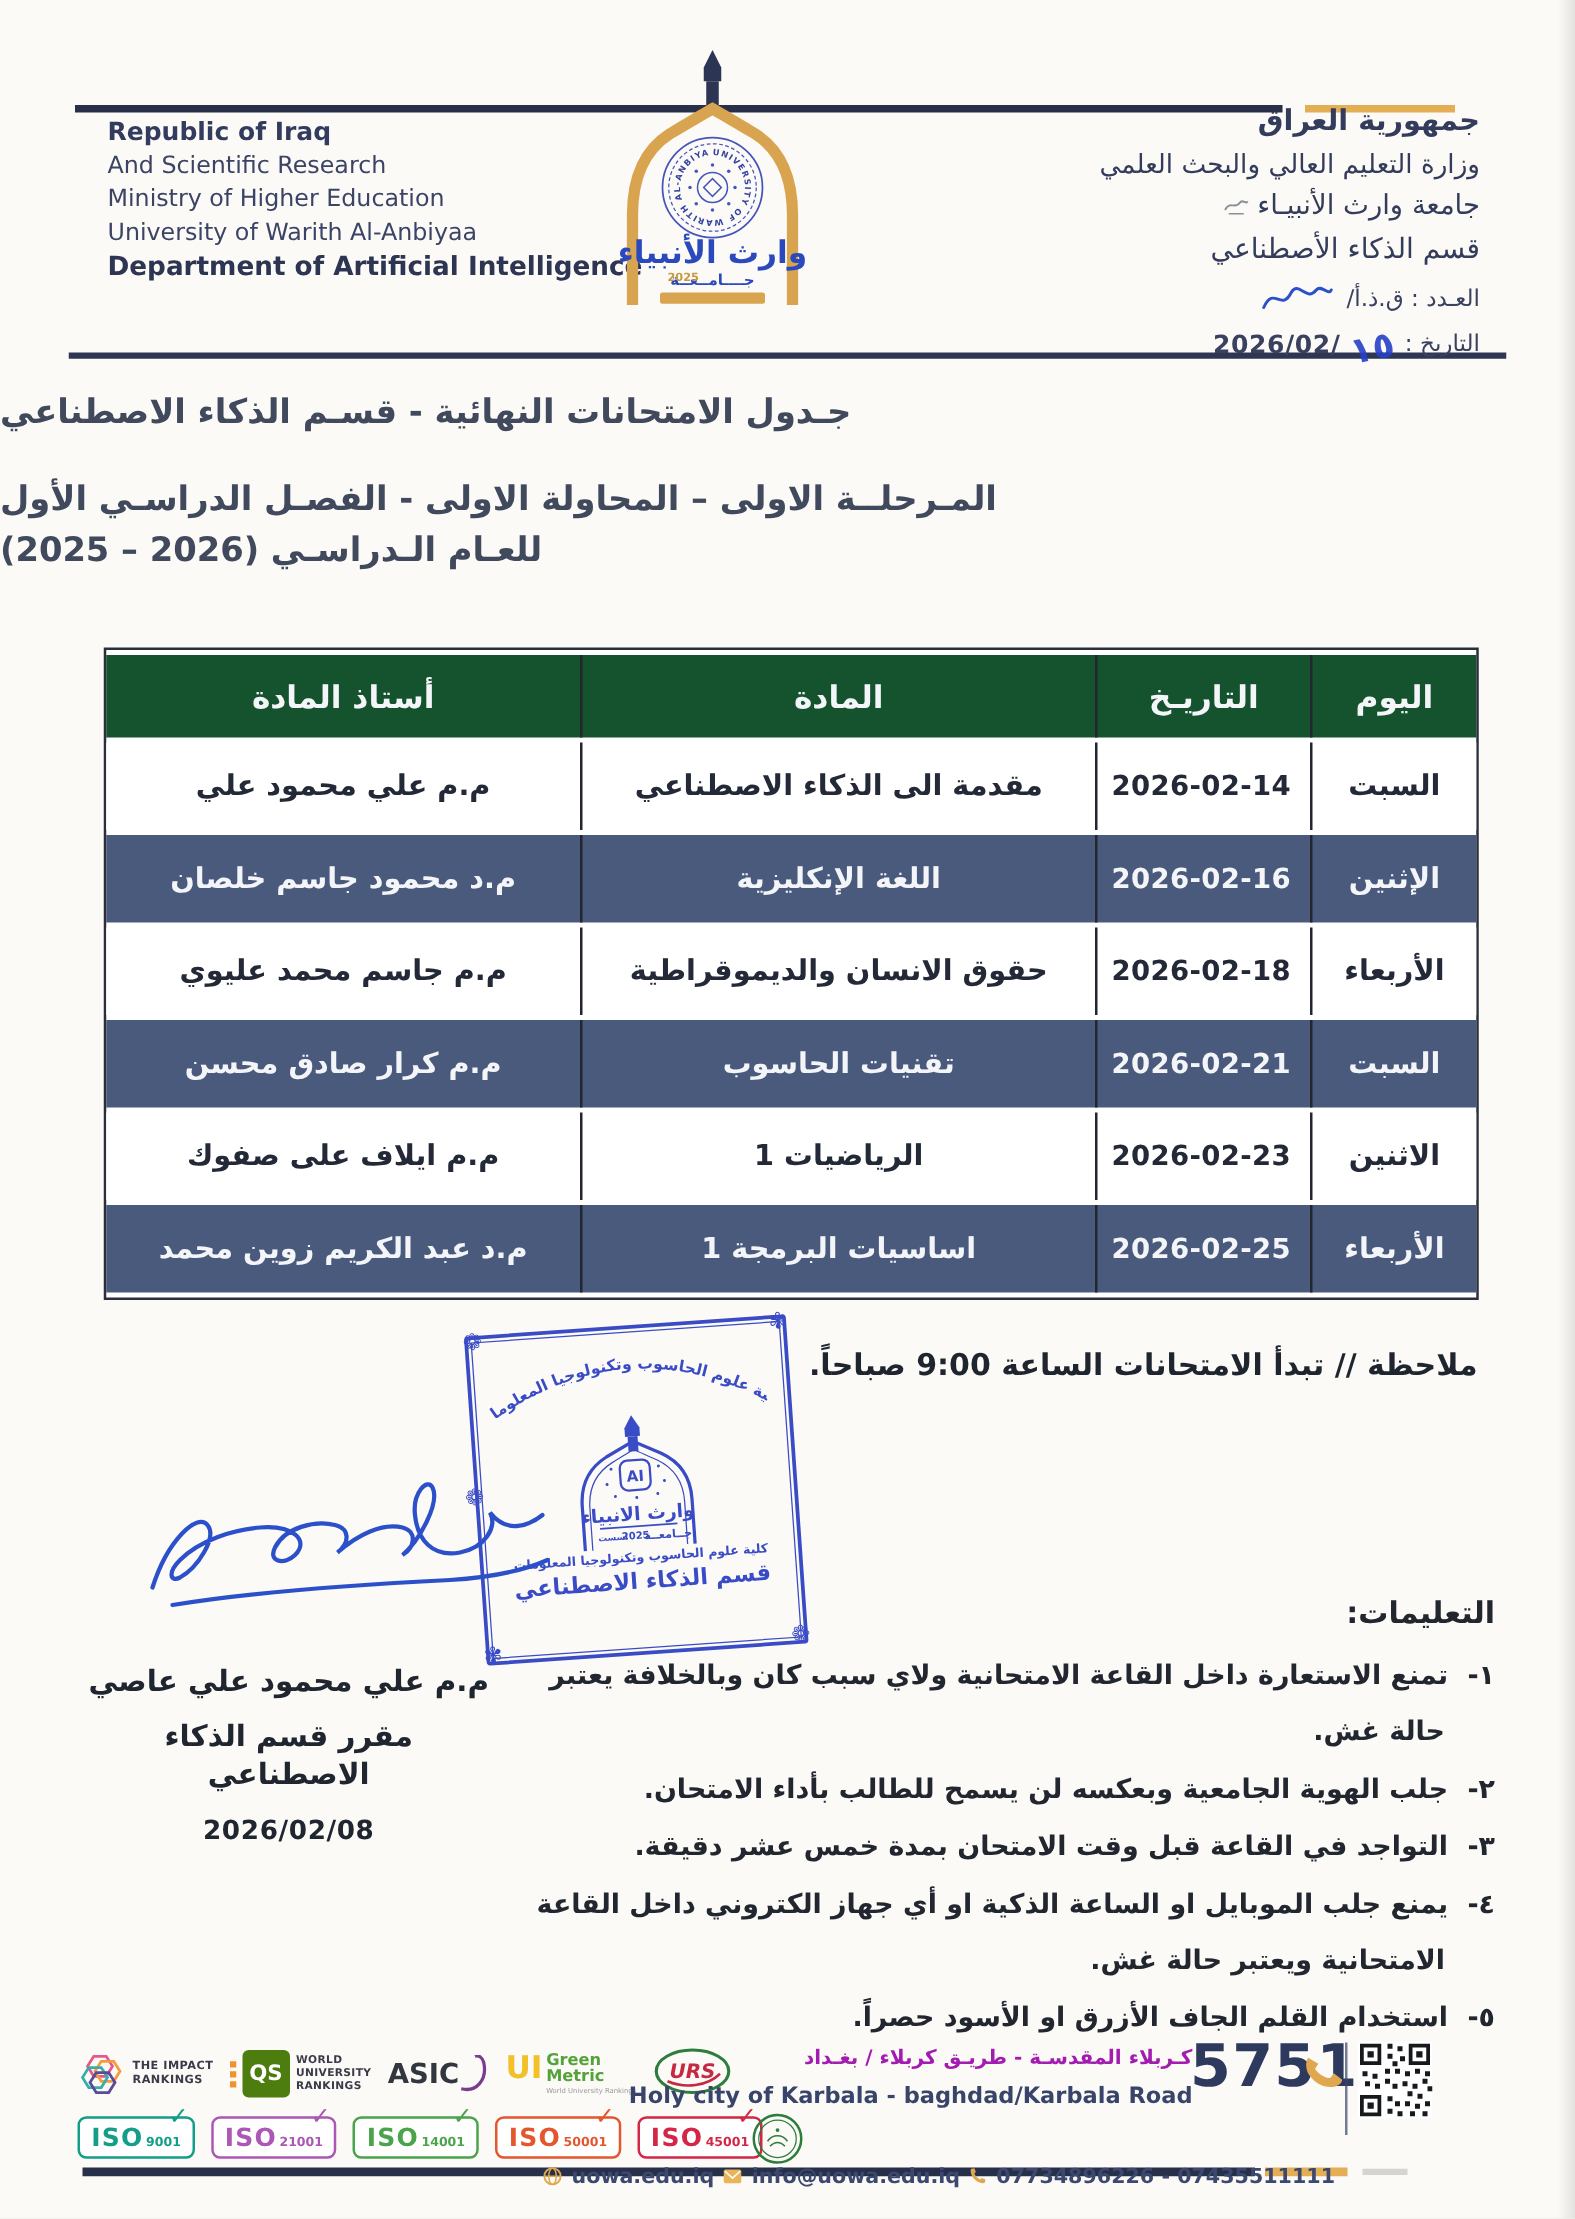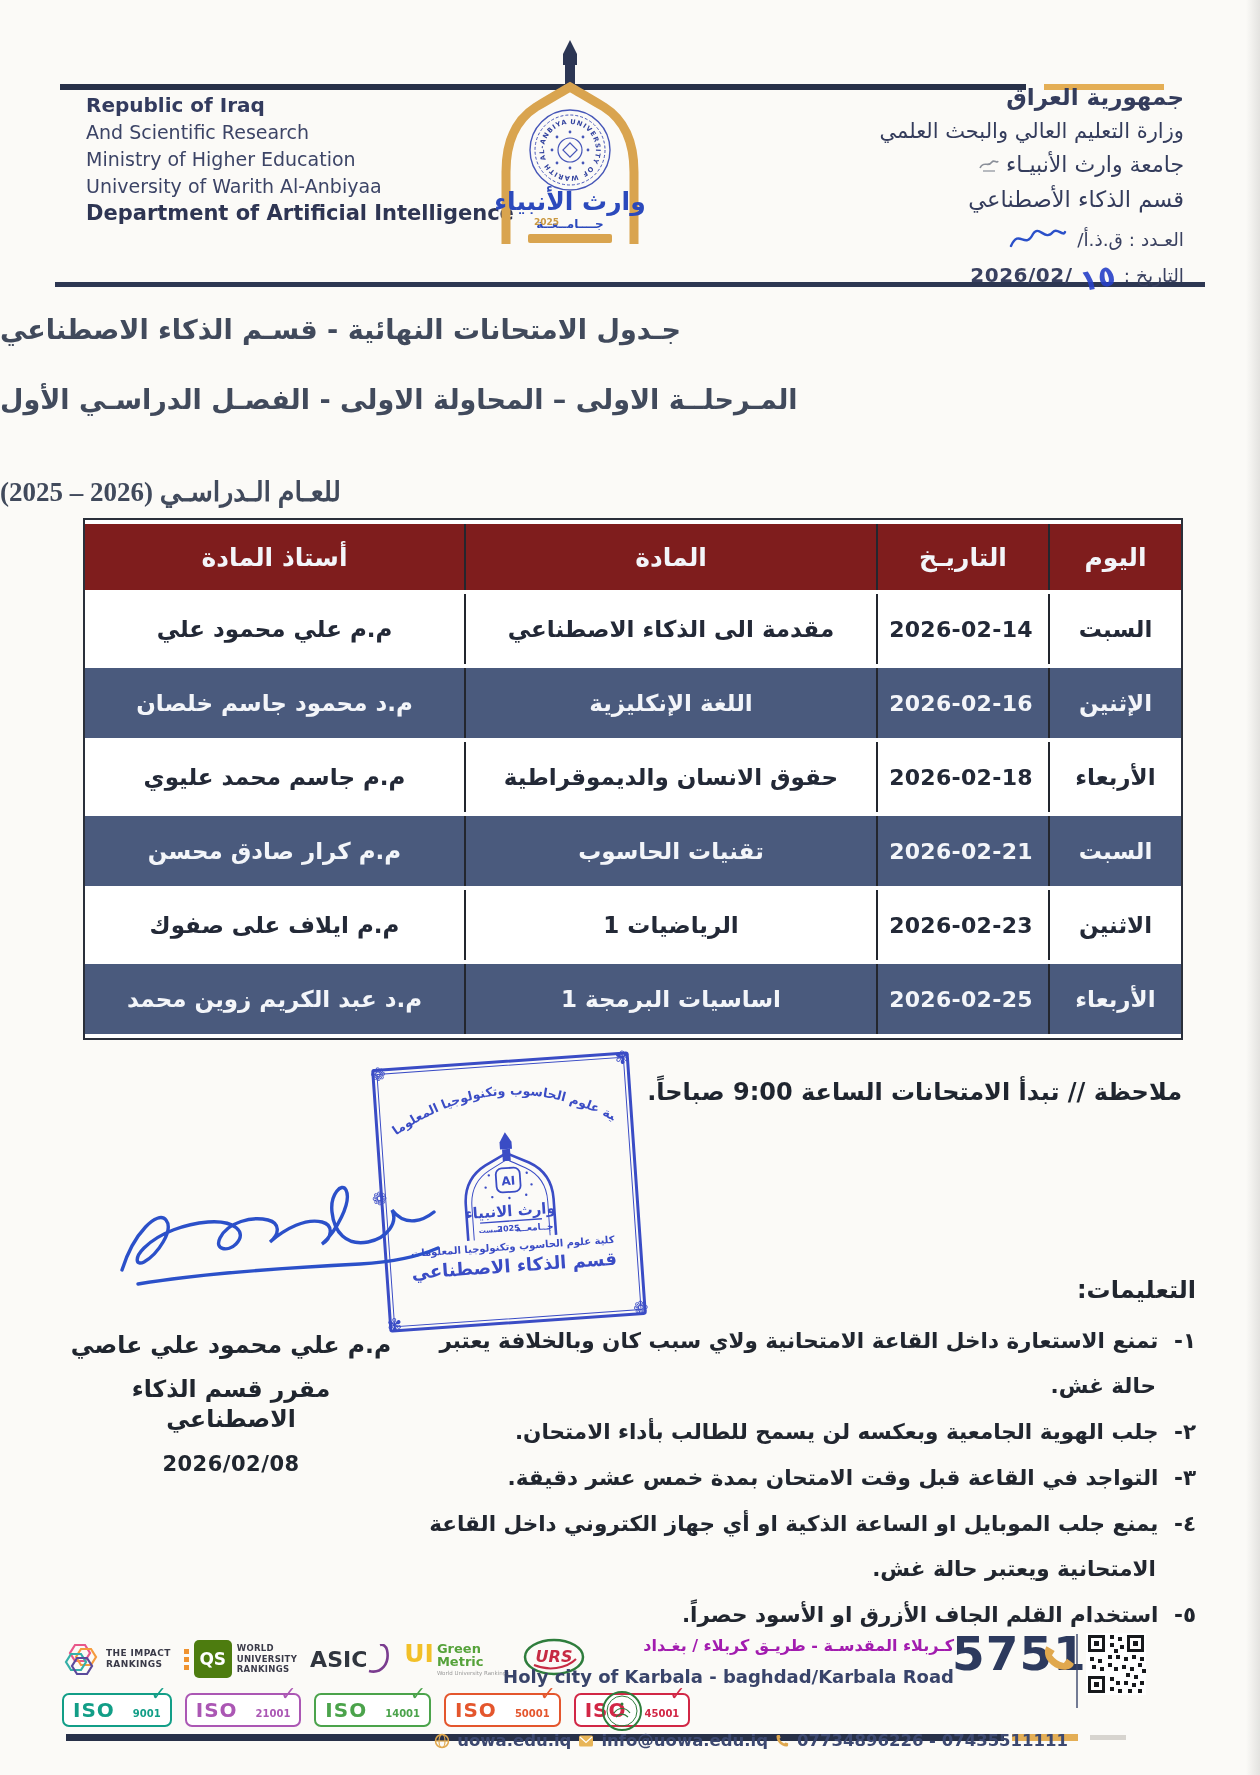--- a/index.html
+++ b/index.html
@@ -28,26 +28,26 @@
   .hdr-ar .l3{font-size:22px; margin-bottom:9px; display:flex; align-items:center; gap:6px; justify-content:flex-start;}
   .hdr-ar .l4{font-size:22.5px; margin-bottom:12px;}
   .hdr-ar .meta{font-size:18.5px; color:#3a4160; margin-bottom:4px; display:flex; align-items:center; gap:8px; min-height:30px;}
   .hdr-ar .latin{font-size:20px; font-weight:bold; letter-spacing:.5px;}
   .hand-day{font-size:29px; font-weight:bold; color:#2740c8; transform:rotate(-12deg);
     display:inline-block; position:relative; top:3px; opacity:.9;}
   .logo{position:absolute; left:468px; top:38px; width:204px; height:212px;}
   
   .title{position:absolute; width:100%; text-align:left; direction:rtl;
     font-weight:bold; font-size:27px; color:#414a5c;}
-  .t1{top:314px;} .t2{top:384px;} .t3{top:476px;font-family:Liberation Serif, serif;}
+  .t1{top:314px;} .t2{top:384px;} .t3{top:425px;}
   
   .table-wrap{position:absolute; left:83px; top:518px; width:1096px;
     border:2px solid #2a2f3a; background:#ffffff;}
   table{width:100%; border-collapse:separate; border-spacing:0 4px; direction:rtl;}
-  th{height:66px; background:#7f1d1d; color:#f3f5f9; font-size:25px; font-weight:bold; text-align:center;}
+  th{height:66px; background:#14532d; color:#f3f5f9; font-size:25px; font-weight:bold; text-align:center;}
   td{height:70px; font-size:23px; font-weight:bold; text-align:center; vertical-align:middle;}
   th,td{border-left:2px solid #23262e; padding:0 6px;}
   th:last-child, td:last-child{border-left:none;}
   tbody tr:nth-of-type(odd) td{background:#ffffff; color:#232937;}
   tbody tr:nth-of-type(even) td{background:#4a5a7d; color:#f3f5f9;}
   .c-date{direction:ltr; font-size:22px; letter-spacing:.3px;}
   
   .note{position:absolute; right:78px; top:1078px; direction:rtl;
     font-weight:bold; font-size:24px; color:#1f252f;}
   
@@ -88,21 +88,21 @@
   .qs-txt{font-size:8.5px; font-weight:bold; color:#3a3a48; line-height:10.5px; letter-spacing:.3px;}
   .asic{display:flex; align-items:center; font-size:22px; font-weight:bold; color:#31363f;}
   .green{display:flex; align-items:flex-start; gap:3px;}
   .green-ui{font-size:25px; font-weight:bold; color:#f2c028; line-height:24px;}
   .green-col{display:flex; flex-direction:column;}
   .green-g,.green-m{font-size:13px; font-weight:bold; color:#55a23a; line-height:13px;}
   .green-sub{font-size:5.5px; color:#999; margin-top:2px;}
   .iso{position:relative; border:2.5px solid var(--c,#888); border-radius:7px;
     padding:3px 9px; font-weight:bold; color:var(--c,#888); background:#fff; white-space:nowrap;}
   .iso-word{font-size:20px; letter-spacing:1px;}
-  .iso-num{font-size:10px; margin-left:18px;}
+  .iso-num{font-size:10px; margin-left:2px;}
   .iso-check{position:absolute; top:-13px; right:3px; font-size:19px; color:var(--c,#888);}
   .addr-ar{position:absolute; right:306px; top:1636px; direction:rtl; text-align:left;
     font-weight:bold; font-size:16px; color:#a21caf;}
   .addr-en{position:absolute; right:306px; top:1666px; text-align:right;
     font-size:18px; font-weight:bold; color:#39446a;}
   .contact{position:absolute; right:192px; top:1694px; display:flex; align-items:center; gap:7px;
     font-size:16.5px; font-weight:bold; color:#3c4870;margin-top:37px;}
   .hotline{position:absolute; left:952px; top:1626px; font-size:47px; font-weight:bold;
     color:#2d3a5e; letter-spacing:1px;}
   .bigphone{position:absolute; left:1042px; top:1640px;}

